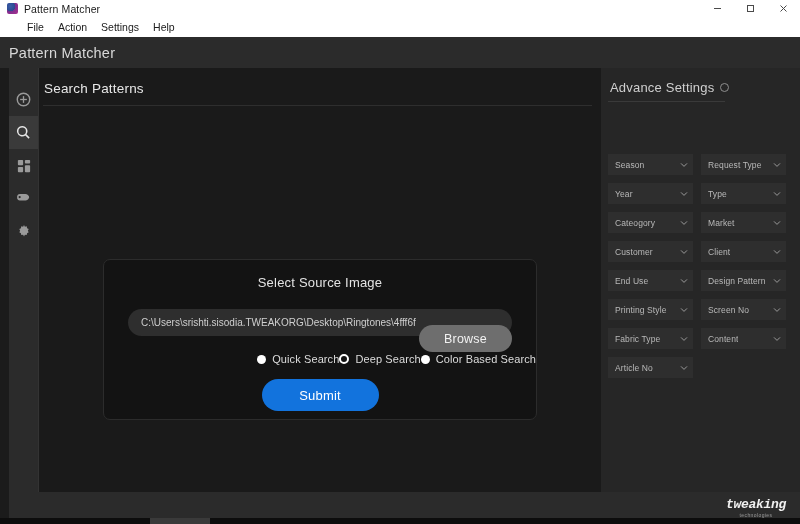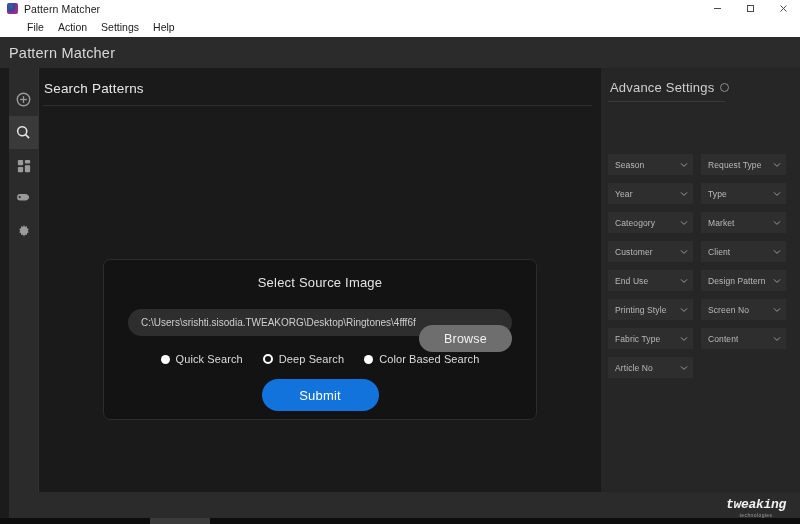--- a/index.html
+++ b/index.html
@@ -106,22 +106,22 @@
     font-family: "Liberation Sans", sans-serif; outline: none;
     white-space: nowrap; overflow: hidden;
   }
   .browsebtn {
     position: absolute; right: 0; top: 16px; width: 93px; height: 27px;
     background: #6e6e6e; border: none; border-radius: 14px;
     color: #f2f2f2; font-size: 12.5px; letter-spacing: .2px;
     font-family: "Liberation Sans", sans-serif; cursor: pointer;
   }
   .radiorow {
-    display: flex; justify-content: center; align-items: center;
-    gap: 20px; margin-top: 17px;
+    display: flex; justify-content: flex-end; align-items: center;
+    margin-top: 17px;
   }
   .radio { display: flex; align-items: center; gap: 6px; cursor: pointer; }
   .dot {
     width: 9px; height: 9px; border-radius: 50%; background: #ffffff; flex: none;
   }
   .dot.sel {
     background: transparent; border: 2px solid #ffffff; width: 10px; height: 10px;
   }
   .radio-label { font-size: 11px; color: #dcdcdc; letter-spacing: .1px; }
   .submitwrap { display: flex; justify-content: center; margin-top: 14px; }

